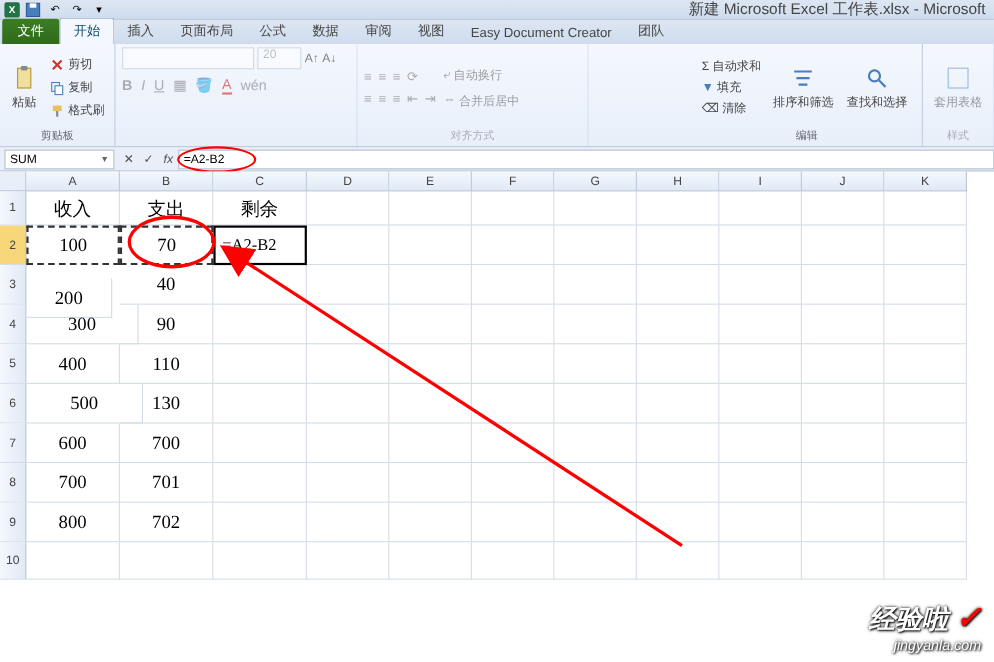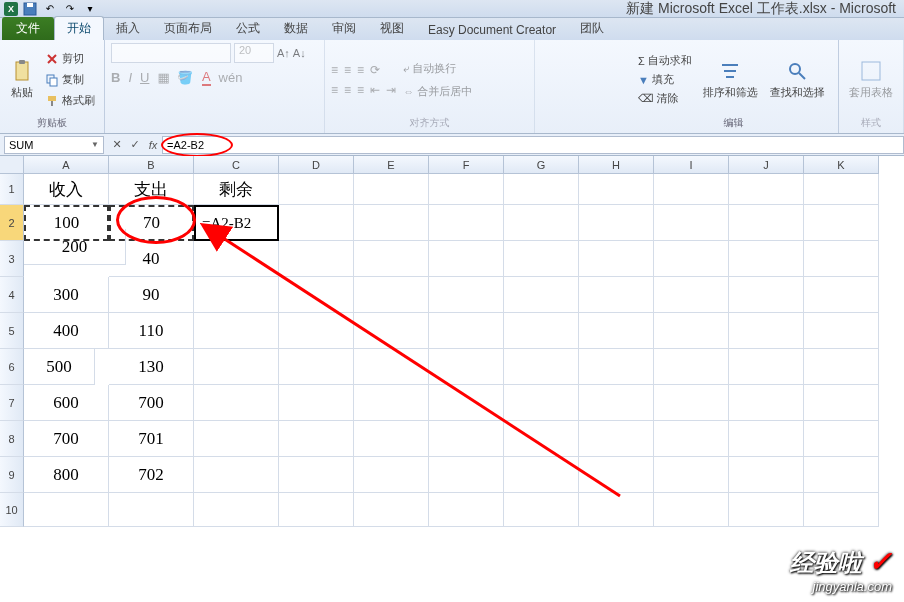--- a/index.html
+++ b/index.html
@@ -288,32 +288,32 @@
       <div class="cell num marching" style="left: 85px; top: 31px; width: 85px; height: 36px;">70</div>
       <div class="cell num active" style="left: 170px; top: 31px; width: 85px; height: 36px; justify-content: flex-start; font-size: 15px;">=A2-B2</div>
       <div class="cell num" style="left: 255px; top: 31px; width: 75px; height: 36px;"></div>
       <div class="cell num" style="left: 330px; top: 31px; width: 75px; height: 36px;"></div>
       <div class="cell num" style="left: 405px; top: 31px; width: 75px; height: 36px;"></div>
       <div class="cell num" style="left: 480px; top: 31px; width: 75px; height: 36px;"></div>
       <div class="cell num" style="left: 555px; top: 31px; width: 75px; height: 36px;"></div>
       <div class="cell num" style="left: 630px; top: 31px; width: 75px; height: 36px;"></div>
       <div class="cell num" style="left: 705px; top: 31px; width: 75px; height: 36px;"></div>
       <div class="cell num" style="left: 780px; top: 31px; width: 75px; height: 36px;"></div>
-      <div class="cell num" style="left: 0px; top: 55px; width: 102px; height: 36px; font-family: Liberation Serif, serif;">200</div>
+      <div class="cell num" style="left: 0px; top: 79px; width: 78px; height: 36px; font-family: Liberation Serif, serif;">200</div>
       <div class="cell num" style="left: 85px; top: 67px; width: 85px; height: 36px;">40</div>
       <div class="cell num" style="left: 170px; top: 67px; width: 85px; height: 36px;"></div>
       <div class="cell num" style="left: 255px; top: 67px; width: 75px; height: 36px;"></div>
       <div class="cell num" style="left: 330px; top: 67px; width: 75px; height: 36px;"></div>
       <div class="cell num" style="left: 405px; top: 67px; width: 75px; height: 36px;"></div>
       <div class="cell num" style="left: 480px; top: 67px; width: 75px; height: 36px;"></div>
       <div class="cell num" style="left: 555px; top: 67px; width: 75px; height: 36px;"></div>
       <div class="cell num" style="left: 630px; top: 67px; width: 75px; height: 36px;"></div>
       <div class="cell num" style="left: 705px; top: 67px; width: 75px; height: 36px;"></div>
       <div class="cell num" style="left: 780px; top: 67px; width: 75px; height: 36px;"></div>
-      <div class="cell num" style="left: 0px; top: 103px; width: 85px; height: 36px;">300</div>
+      <div class="cell num" style="left: 0px; top: 103px; width: 102px; height: 36px;">300</div>
       <div class="cell num" style="left: 85px; top: 103px; width: 85px; height: 36px;">90</div>
       <div class="cell num" style="left: 170px; top: 103px; width: 85px; height: 36px;"></div>
       <div class="cell num" style="left: 255px; top: 103px; width: 75px; height: 36px;"></div>
       <div class="cell num" style="left: 330px; top: 103px; width: 75px; height: 36px;"></div>
       <div class="cell num" style="left: 405px; top: 103px; width: 75px; height: 36px;"></div>
       <div class="cell num" style="left: 480px; top: 103px; width: 75px; height: 36px;"></div>
       <div class="cell num" style="left: 555px; top: 103px; width: 75px; height: 36px;"></div>
       <div class="cell num" style="left: 630px; top: 103px; width: 75px; height: 36px;"></div>
       <div class="cell num" style="left: 705px; top: 103px; width: 75px; height: 36px;"></div>
       <div class="cell num" style="left: 780px; top: 103px; width: 75px; height: 36px;"></div>
@@ -321,21 +321,21 @@
       <div class="cell num" style="left: 85px; top: 139px; width: 85px; height: 36px;">110</div>
       <div class="cell num" style="left: 170px; top: 139px; width: 85px; height: 36px;"></div>
       <div class="cell num" style="left: 255px; top: 139px; width: 75px; height: 36px;"></div>
       <div class="cell num" style="left: 330px; top: 139px; width: 75px; height: 36px;"></div>
       <div class="cell num" style="left: 405px; top: 139px; width: 75px; height: 36px;"></div>
       <div class="cell num" style="left: 480px; top: 139px; width: 75px; height: 36px;"></div>
       <div class="cell num" style="left: 555px; top: 139px; width: 75px; height: 36px;"></div>
       <div class="cell num" style="left: 630px; top: 139px; width: 75px; height: 36px;"></div>
       <div class="cell num" style="left: 705px; top: 139px; width: 75px; height: 36px;"></div>
       <div class="cell num" style="left: 780px; top: 139px; width: 75px; height: 36px;"></div>
-      <div class="cell num" style="left: 0px; top: 175px; width: 71px; height: 36px;">500</div>
+      <div class="cell num" style="left: 0px; top: 175px; width: 106px; height: 36px;">500</div>
       <div class="cell num" style="left: 85px; top: 175px; width: 85px; height: 36px;">130</div>
       <div class="cell num" style="left: 170px; top: 175px; width: 85px; height: 36px;"></div>
       <div class="cell num" style="left: 255px; top: 175px; width: 75px; height: 36px;"></div>
       <div class="cell num" style="left: 330px; top: 175px; width: 75px; height: 36px;"></div>
       <div class="cell num" style="left: 405px; top: 175px; width: 75px; height: 36px;"></div>
       <div class="cell num" style="left: 480px; top: 175px; width: 75px; height: 36px;"></div>
       <div class="cell num" style="left: 555px; top: 175px; width: 75px; height: 36px;"></div>
       <div class="cell num" style="left: 630px; top: 175px; width: 75px; height: 36px;"></div>
       <div class="cell num" style="left: 705px; top: 175px; width: 75px; height: 36px;"></div>
       <div class="cell num" style="left: 780px; top: 175px; width: 75px; height: 36px;"></div>

